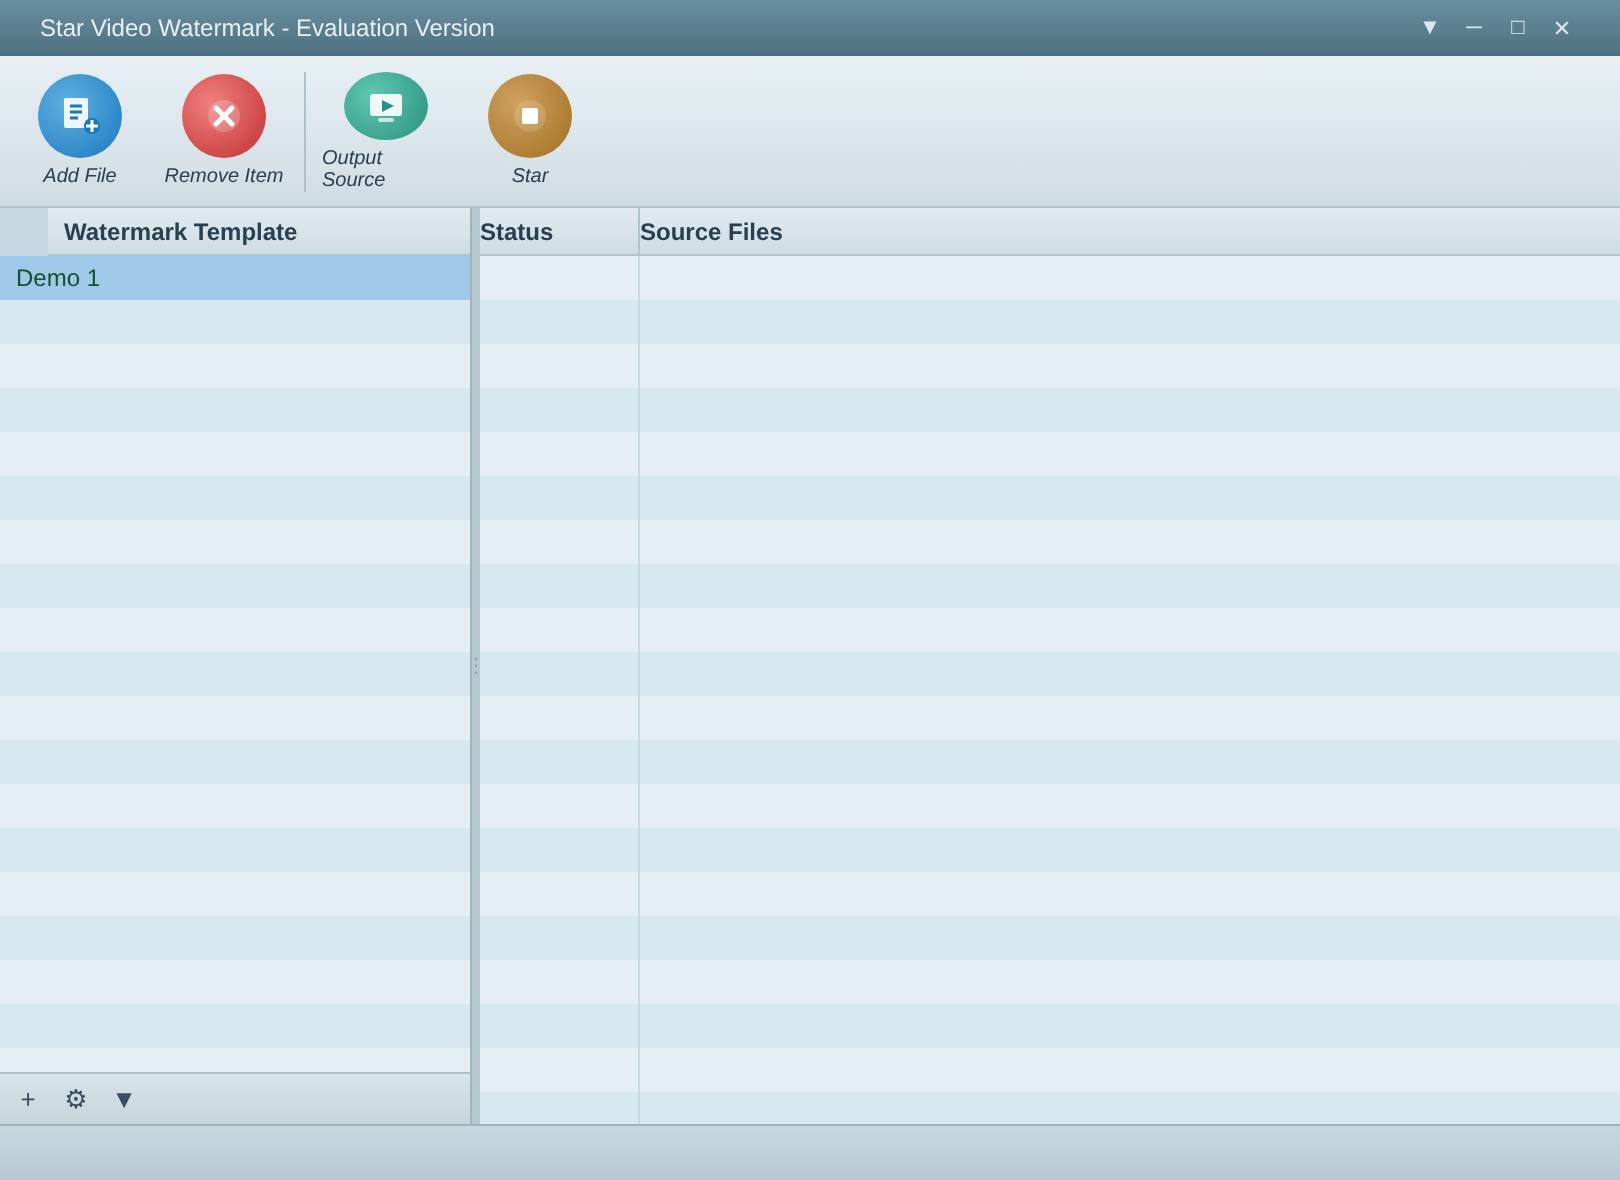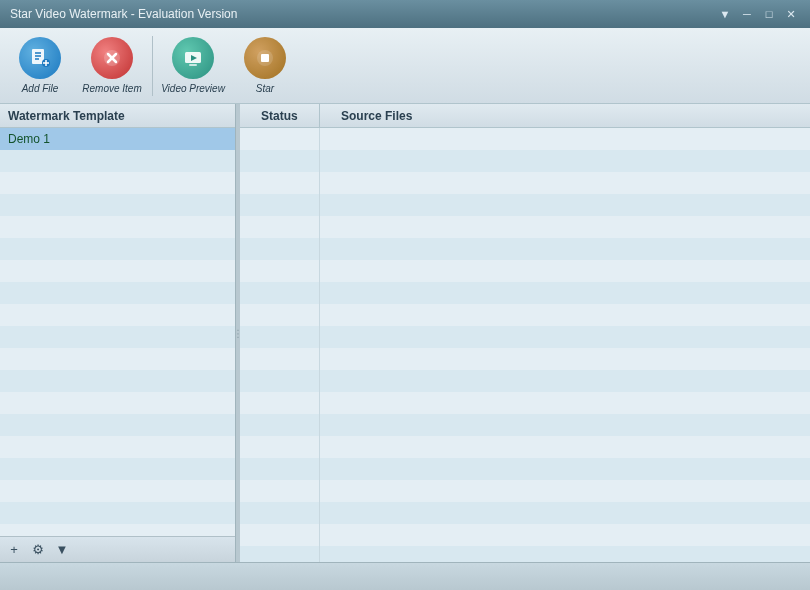--- a/index.html
+++ b/index.html
@@ -12,21 +12,21 @@
       overflow: hidden;
     }
 
     
     .title-bar {
       background: linear-gradient(to bottom, #6a8fa0, #4d7080);
       height: 28px;
       display: flex;
       align-items: center;
       justify-content: space-between;
-      padding: 0 10px;
+      padding: 0 20px;
       color: white;
       font-size: 12px;
     }
     .title-bar-title {
       font-size: 12px;
       color: #e8f0f4;
     }
     .title-bar-controls {
       display: flex;
       gap: 4px;
@@ -122,20 +122,21 @@
     .left-panel-header {
       background: linear-gradient(to bottom, #e0eaf0, #d0dce4);
       height: 24px;
       display: flex;
       align-items: center;
       padding: 0 8px;
       border-bottom: 1px solid #b0c4cc;
       font-size: 12px;
       color: #2a4050;
       font-weight: 600;
+      margin-left: 24px;
     }
 
     .left-panel-list {
       flex: 1;
       overflow-y: auto;
     }
 
     .list-row {
       height: 22px;
       display: flex;
@@ -189,21 +190,21 @@
 
     .right-panel-header {
       background: linear-gradient(to bottom, #e0eaf0, #d0dce4);
       height: 24px;
       display: flex;
       align-items: center;
       border-bottom: 1px solid #b0c4cc;
     }
 
     .right-header-col {
-      padding: 0 21px;
+      padding: 0 0;
       font-size: 12px;
       color: #2a4050;
       font-weight: 600;
       height: 100%;
       display: flex;
       align-items: center;
     }
 
     .right-header-col.status-col {
       width: 80px;
@@ -303,21 +304,21 @@
     <div class="toolbar-separator"></div>
 
     <div class="toolbar-btn">
       <div class="icon-circle teal">
         <svg width="22" height="22" viewBox="0 0 22 22" fill="none">
           <rect x="3" y="5" width="16" height="11" rx="1.5" fill="white" opacity="0.9"></rect>
           <polygon points="9,8 9,14 15,11" fill="#2a9080"></polygon>
           <rect x="7" y="17" width="8" height="2" rx="1" fill="white" opacity="0.7"></rect>
         </svg>
       </div>
-      <span class="toolbar-btn-label">Video Preview</span>
+      <span class="toolbar-btn-label">Output Source</span>
     </div>
 
 
     <div class="toolbar-btn">
       <div class="icon-circle orange-brown">
         <svg width="22" height="22" viewBox="0 0 22 22" fill="none">
           <circle cx="11" cy="11" r="8" fill="white" opacity="0.15"></circle>
           <rect x="7" y="7" width="8" height="8" rx="1" fill="white"></rect>
         </svg>
       </div>

